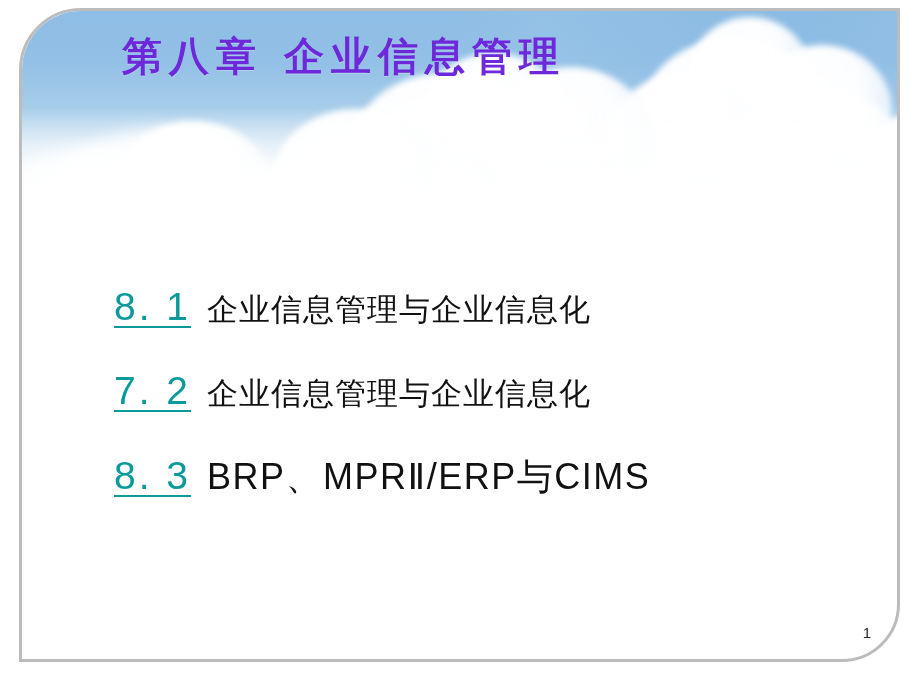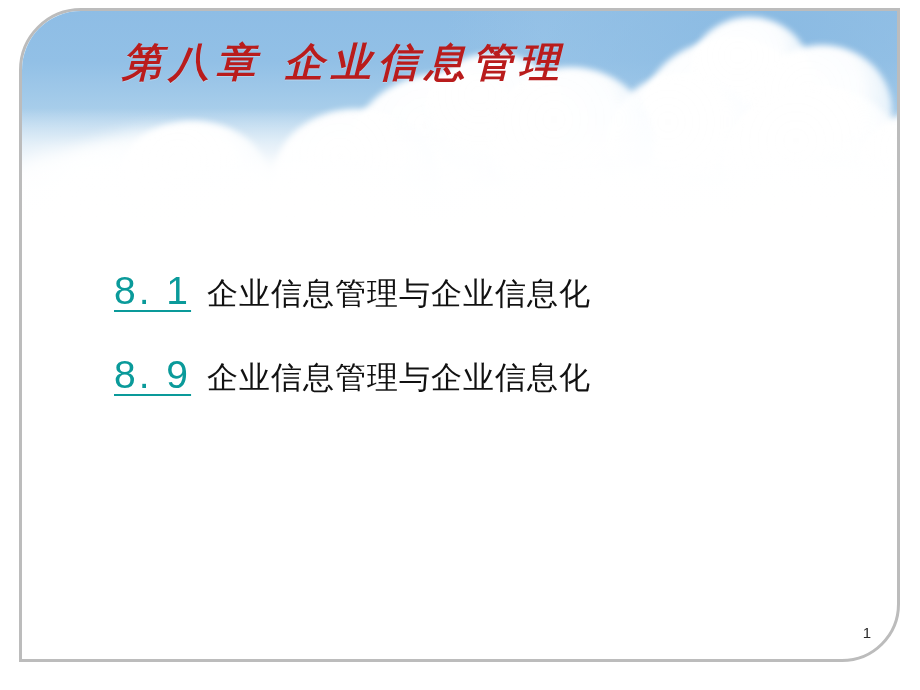--- a/index.html
+++ b/index.html
@@ -103,36 +103,35 @@
         rgba(255,255,255,0.55) 28%,
         rgba(255,255,255,0.90) 60%,
         #ffffff 88%,
         #ffffff 100%);
   }
 
   
   #title {
     position: absolute;
     left: 100px;
-    top: 24px;
+    top: 18px;
     font-family: "DejaVu Serif", "Liberation Serif", serif;
     font-size: 40px;
     font-weight: 700;
-    font-style: italic;
     letter-spacing: 7px;
-    color: #b91c1c;
+    color: #6d28d9;
     white-space: nowrap;
     text-shadow: 0 1px 0 rgba(255,255,255,0.25);
   }
 
   
   #agenda {
     position: absolute;
     left: 92px;
-    top: 258px;
+    top: 274px;
     width: 760px;
   }
   .agenda-row {
     display: flex;
     align-items: baseline;
     height: 84px;
     white-space: nowrap;
   }
   .agenda-num {
     color: #0a9a9a;
@@ -207,23 +206,27 @@
     <div id="title">第八章  企业信息管理</div>
 
     <div id="agenda">
 
       <div class="agenda-row">
         <span class="agenda-num">8. 1</span>
         <span class="agenda-text">企业信息管理与企业信息化</span>
       </div>
 
       <div class="agenda-row">
-        <span class="agenda-num">8. 9</span>
+        <span class="agenda-num">7. 2</span>
         <span class="agenda-text">企业信息管理与企业信息化</span>
       </div>
 
+      <div class="agenda-row latin">
+        <span class="agenda-num">8. 3</span>
+        <span class="agenda-text">BRP、MPRⅡ/ERP与CIMS</span>
+      </div>
 
     </div>
 
     <div id="page-number">1</div>
 
   </div>
 </div>
 
 </body></html>

